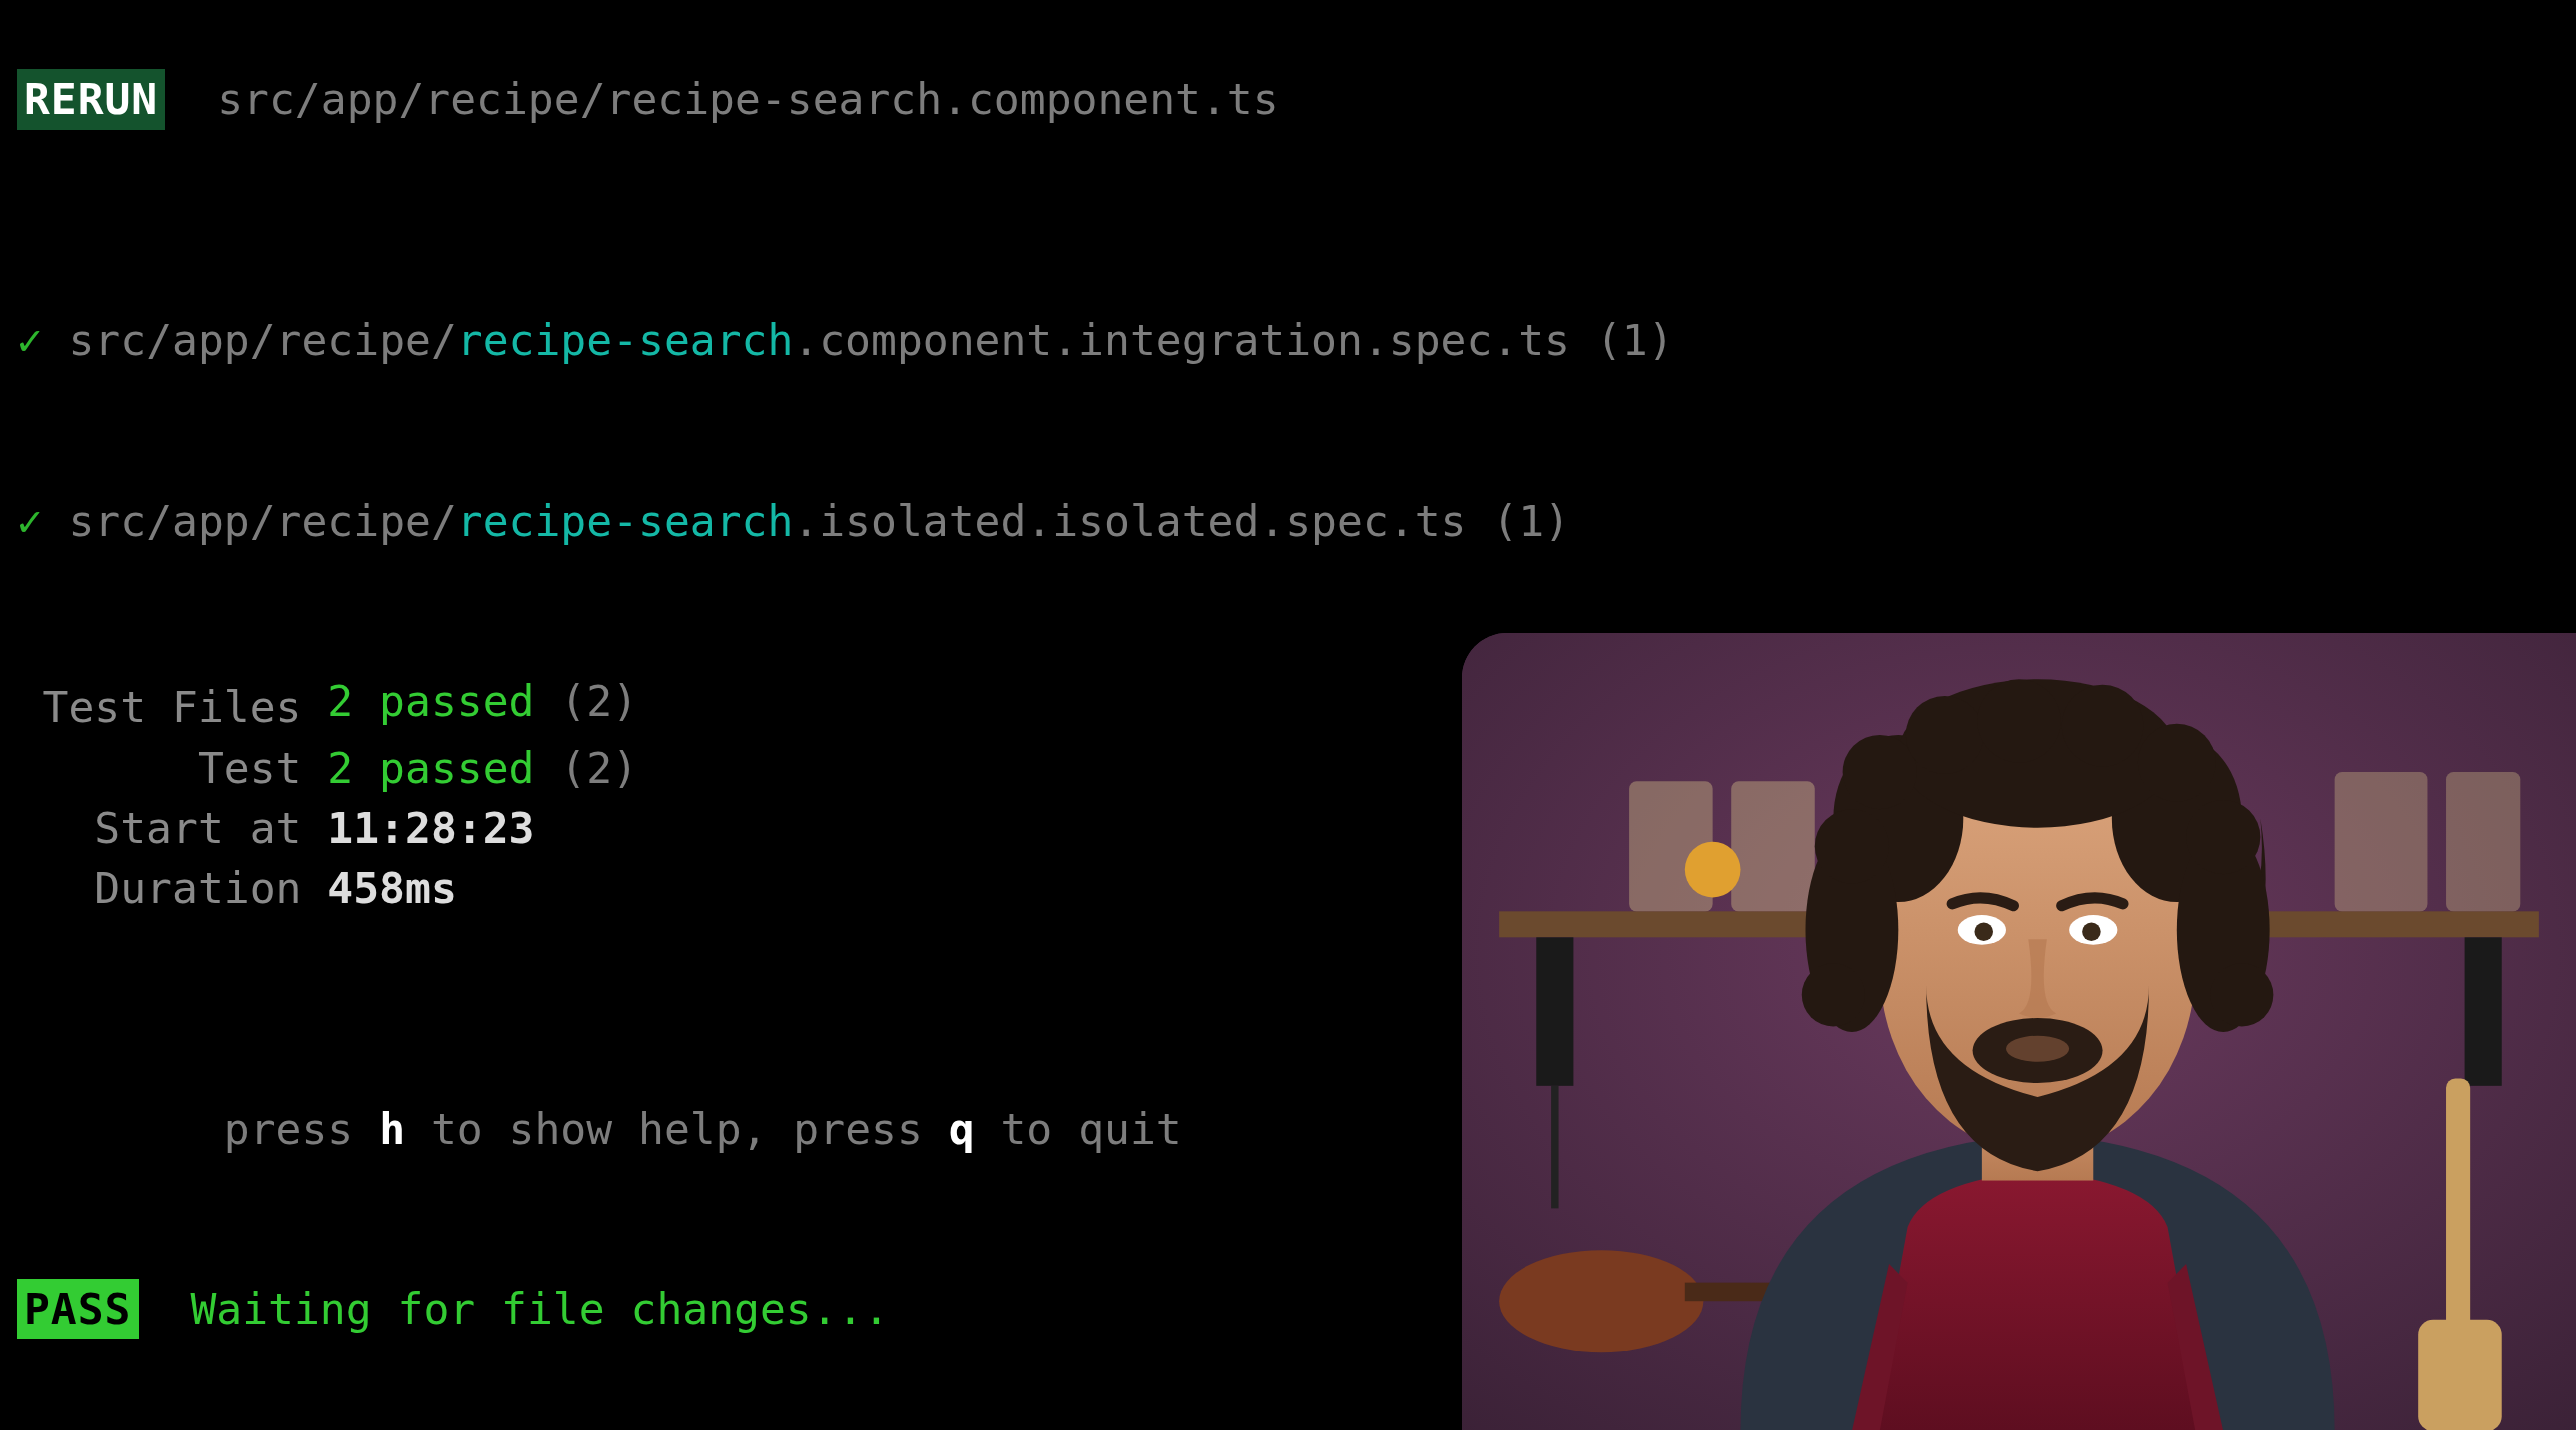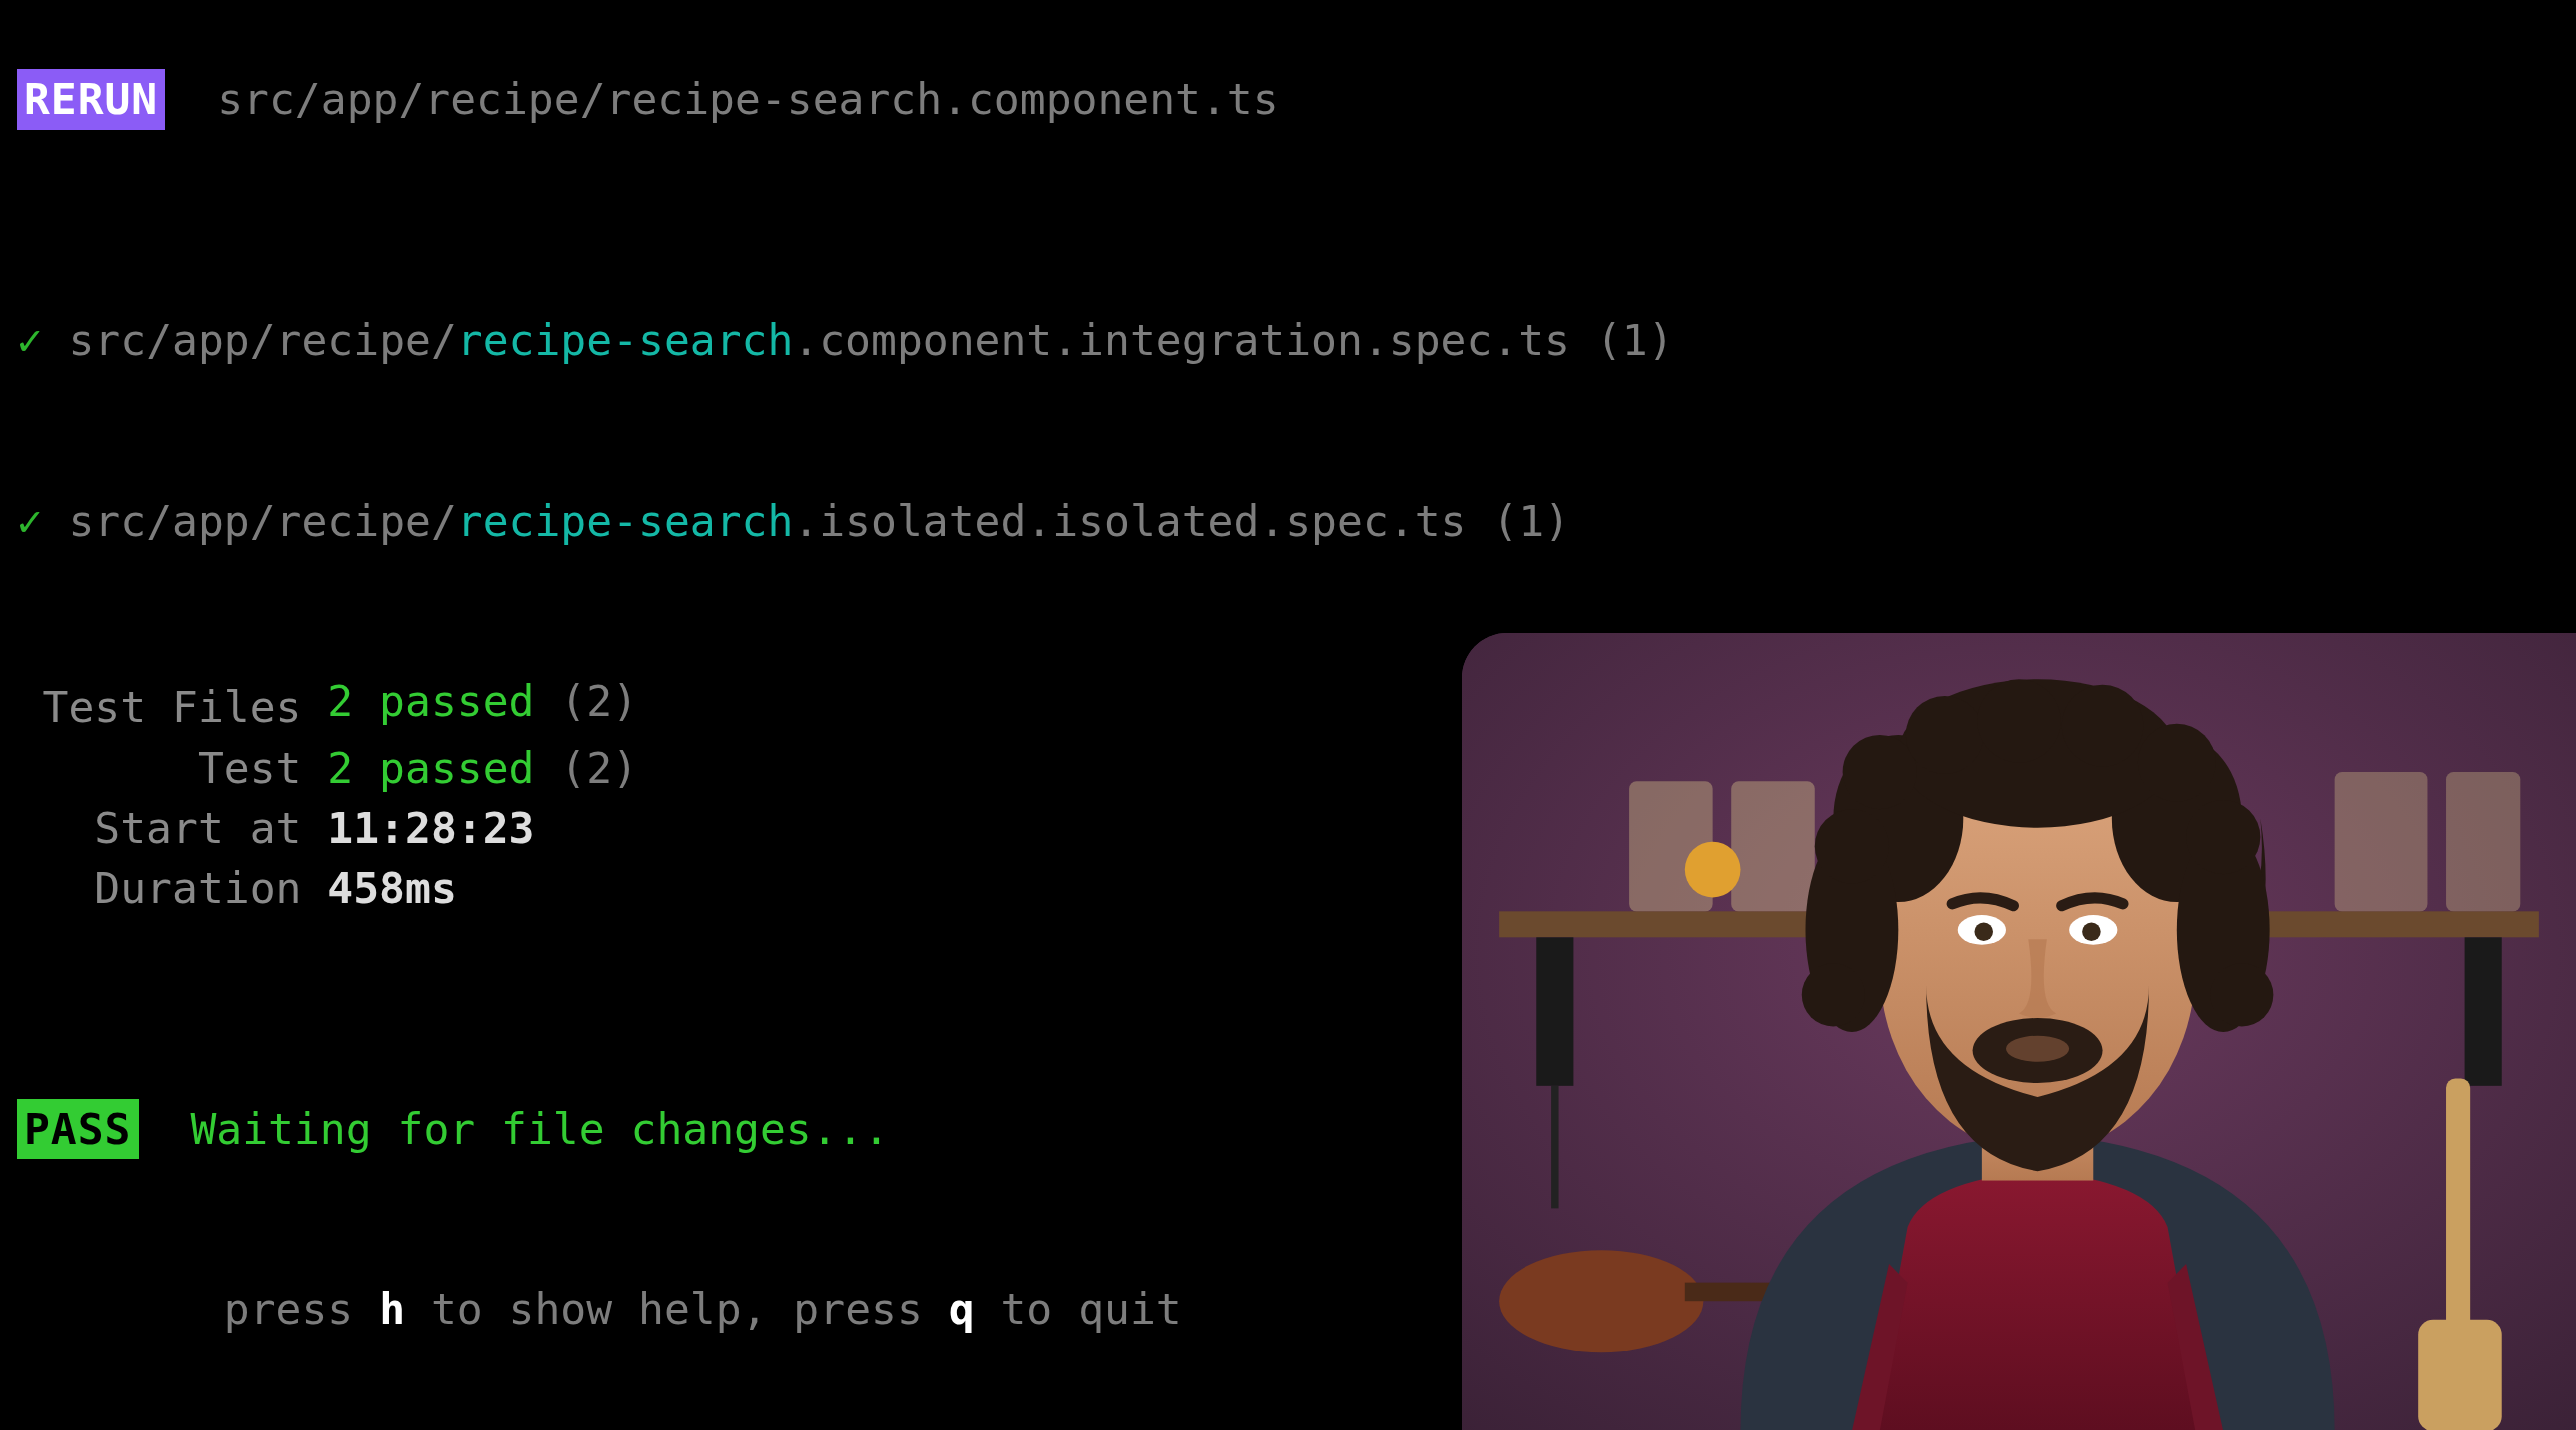--- a/index.html
+++ b/index.html
@@ -15,21 +15,21 @@
     position: relative;
   }
   .terminal { padding: 9.3px 0 0 0; }
   .line { white-space: pre; padding: 0 16.7px; }
   .badge {
     display: inline-block;
     font-weight: 700;
     padding: 0 7.4px;
     letter-spacing: 0.9px;
   }
-  .badge-blue { background: #8b5cf6; color: #fff; }
+  .badge-blue { background: #14532d; color: #fff; }
   .badge-green { background: #33cc33; color: #000; }
   .dim { color: #7d7d7d; }
   .white { color: #14b8a6; font-weight: 400; }
   .green { color: #33cc33; }
   .boldgreen { color: #33cc33; font-weight: 400; }
   .check { color: #2db52d; }
   .stats { padding: 0 16.7px; }
   .stats .row { display: flex; }
   .stats .label { width: 9ch; text-align: right; color: #8a8a8a; }
   .stats .val { padding-left: 1ch; }
@@ -85,24 +85,24 @@
     <div class="row">
       <span class="label" style="width:11ch;">Duration</span>
       <span class="val white" style="font-weight:700;color:#ddd;">458ms</span>
     </div>
   </div>
 
   <div class="line">&nbsp;</div>
   <div class="line">&nbsp;</div>
 
   <div class="line footer">
-<span class="badge badge-green">PASS</span>  <span class="green">Waiting for file changes...</span>
+        <span class="tip"><span class="dim">press </span><span class="kbd">h</span><span class="dim"> to show help, press </span><span class="kbd">q</span><span class="dim"> to quit</span></span>
   </div>
   <div class="line footer">
-        <span class="tip"><span class="dim">press </span><span class="kbd">h</span><span class="dim"> to show help, press </span><span class="kbd">q</span><span class="dim"> to quit</span></span>
+<span class="badge badge-green">PASS</span>  <span class="green">Waiting for file changes...</span>
   </div>
 </div>
 
 <div class="webcam">
   <svg viewBox="0 0 1200 860" preserveAspectRatio="xMidYMid slice">
     <defs>
       <radialGradient id="bg" cx="50%" cy="40%" r="80%">
         <stop offset="0%" stop-color="#6a3a5e"></stop>
         <stop offset="100%" stop-color="#3a2136"></stop>
       </radialGradient>

